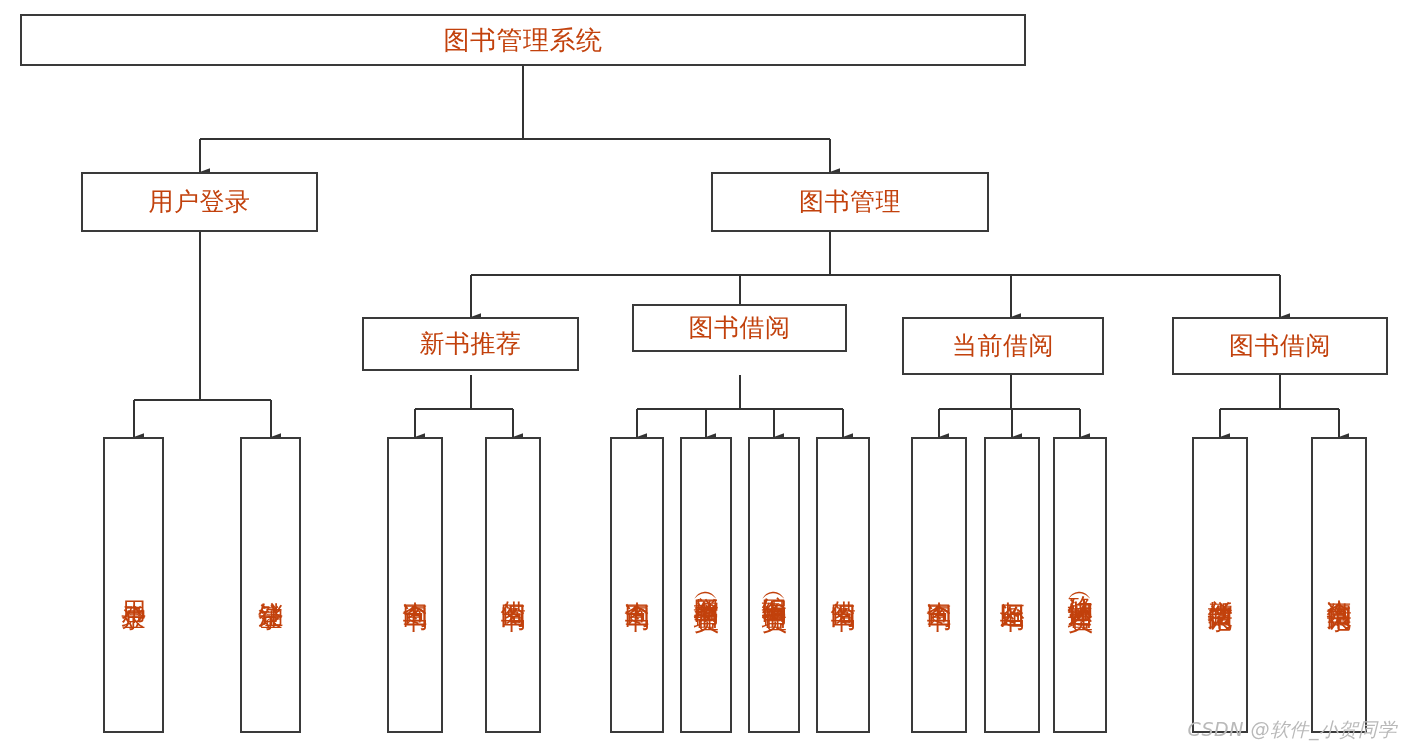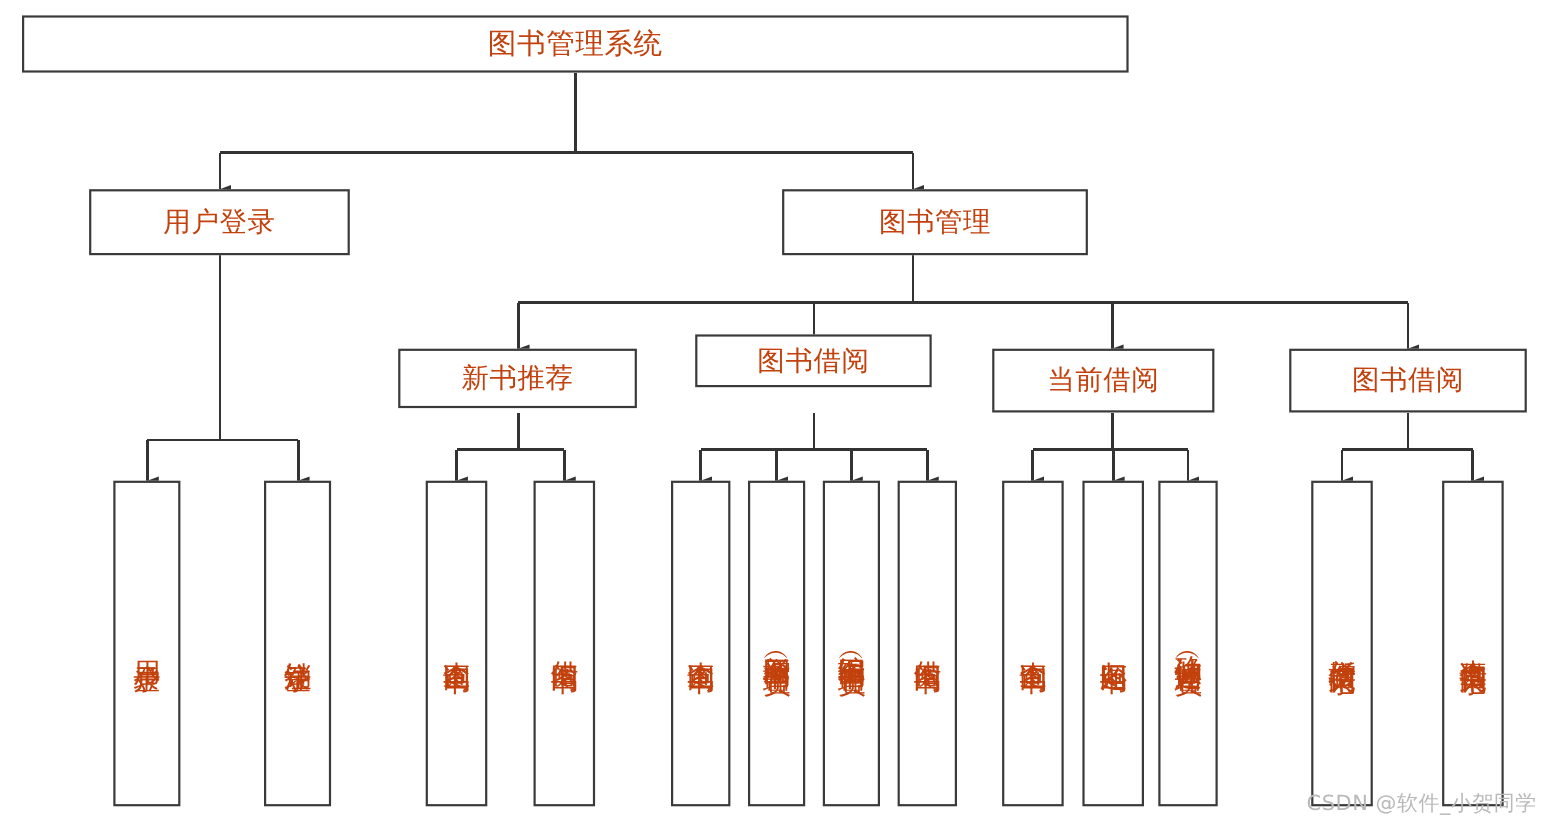--- a/index.html
+++ b/index.html
@@ -61,20 +61,21 @@
   }
   .node.level-0 .node-label { font-size: 26px; }
   .watermark {
     position: absolute;
     right: 8px;
     bottom: 4px;
     font-size: 19px;
     color: #b9b9b9;
     white-space: nowrap;
     letter-spacing: 0.5px;
+    font-style: italic;
   }
 </style>
 </head>
 <body>
 
 <div id="diagram-root">
 
   <svg id="connectors" viewBox="0 0 1405 747" xmlns="http://www.w3.org/2000/svg">
     <defs>
       <marker id="arrowhead" markerWidth="9" markerHeight="11" refX="4.5" refY="10.4" orient="auto" markerUnits="userSpaceOnUse">

